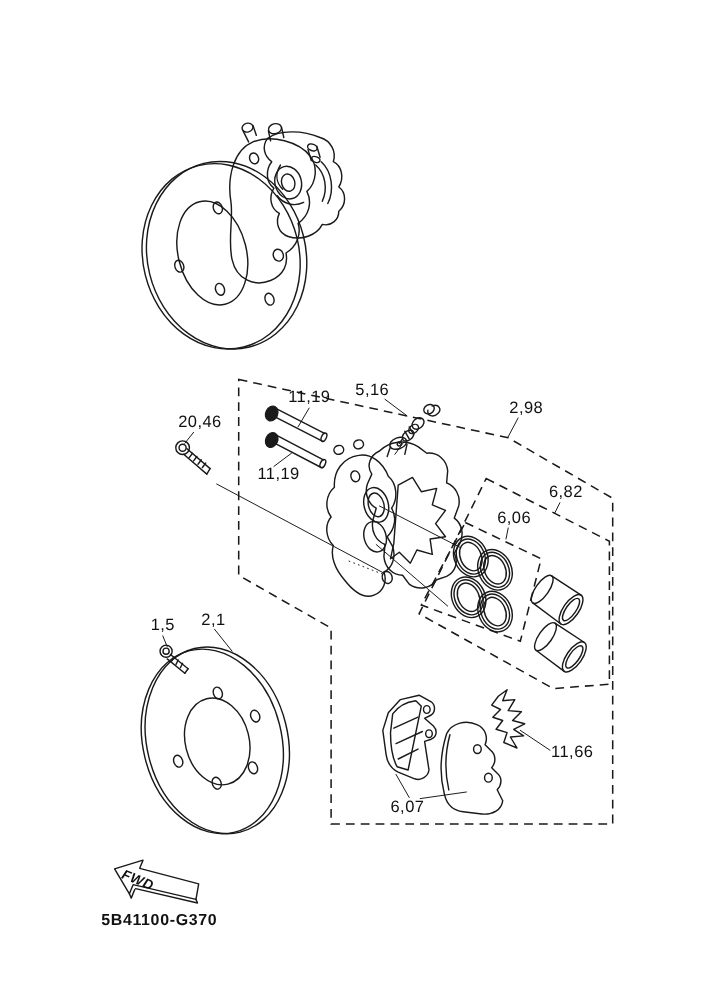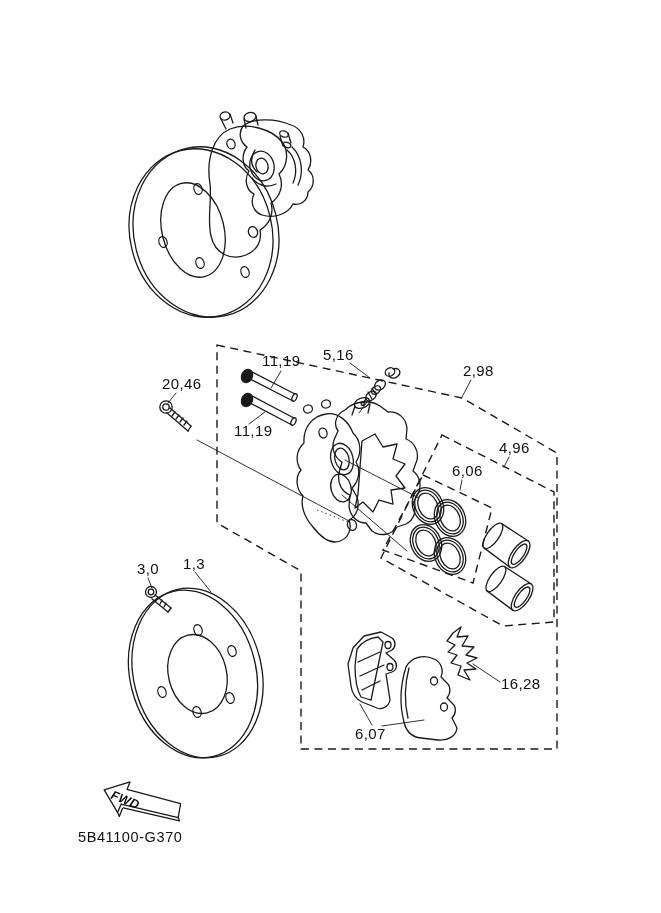--- a/index.html
+++ b/index.html
@@ -1,21 +1,21 @@
 <!DOCTYPE html>
 <html><head>
 <meta charset="utf-8">
 <style>
   html,body{margin:0;padding:0;background:#fff;}
   .stage{position:relative;width:661px;height:913px;background:#fff;overflow:hidden;
          font-family:"Liberation Sans",sans-serif;}
   .stage svg{position:absolute;left:0;top:0;}
   .callout{position:absolute;font-size:15px;line-height:1;color:#111;letter-spacing:.4px;
            white-space:nowrap;cursor:default;}
-  .partcode{position:absolute;left:78px;top:829px;font-size:14.5px;color:#111;letter-spacing:.6px;}
+  .partcode{position:absolute;left:92px;top:829px;font-size:14.5px;color:#111;letter-spacing:.6px;font-weight:bold;}
   .fwdtext{position:absolute;left:114px;top:788px;font-size:12.5px;font-weight:bold;font-style:italic;
            color:#111;transform:rotate(22deg);transform-origin:left top;letter-spacing:.5px;}
   
   .ln{stroke:#1a1a1a;fill:none;stroke-width:1.3;stroke-linecap:round;stroke-linejoin:round;}
   .thin{stroke:#1a1a1a;fill:none;stroke-width:.9;stroke-linecap:round;}
   .dash{stroke:#1a1a1a;fill:none;stroke-width:1.4;stroke-dasharray:8 5.5;stroke-linejoin:miter;}
   .dot{stroke:#1a1a1a;fill:none;stroke-width:.9;stroke-dasharray:1.5 3;}
   .fillhead{fill:#1a1a1a;stroke:#1a1a1a;stroke-width:1;}
 </style>
 </head>
@@ -249,23 +249,23 @@
     <polygon class="ln" points="-40,2 -19,-15 -19,-7 36,-14 39,0 -19,9 -19,18"></polygon>
     <path class="ln" d="M 39,0 L 41.5,2.5 L -15.5,11.5 M -19,18 L -16,21 L -16,12.5"></path>
   </g>
 </svg>
 
 <div class="callout" style="left:162px;top:376px">20,46</div>
 <div class="callout" style="left:262px;top:353px">11,19</div>
 <div class="callout" style="left:234px;top:423px">11,19</div>
 <div class="callout" style="left:323px;top:347px">5,16</div>
 <div class="callout" style="left:463px;top:363px">2,98</div>
-<div class="callout" style="left:499px;top:440px">4,96</div>
+<div class="callout" style="left:499px;top:440px">6,82</div>
 <div class="callout" style="left:452px;top:463px">6,06</div>
-<div class="callout" style="left:137px;top:561px">3,0</div>
-<div class="callout" style="left:183px;top:556px">1,3</div>
+<div class="callout" style="left:137px;top:561px">1,5</div>
+<div class="callout" style="left:183px;top:556px">2,1</div>
 <div class="callout" style="left:355px;top:726px">6,07</div>
-<div class="callout" style="left:501px;top:676px">16,28</div>
+<div class="callout" style="left:501px;top:676px">11,66</div>
 
 <div class="fwdtext">FWD</div>
 <div class="partcode">5B41100-G370</div>
 
 </div>
 
 </body></html>

